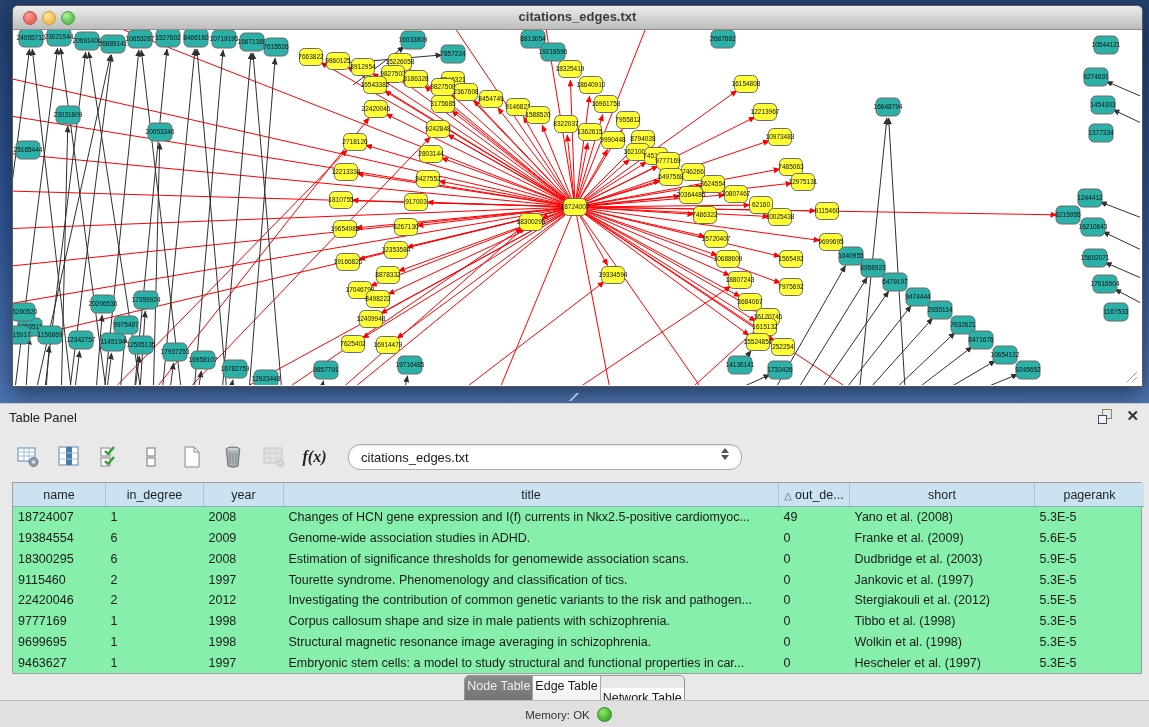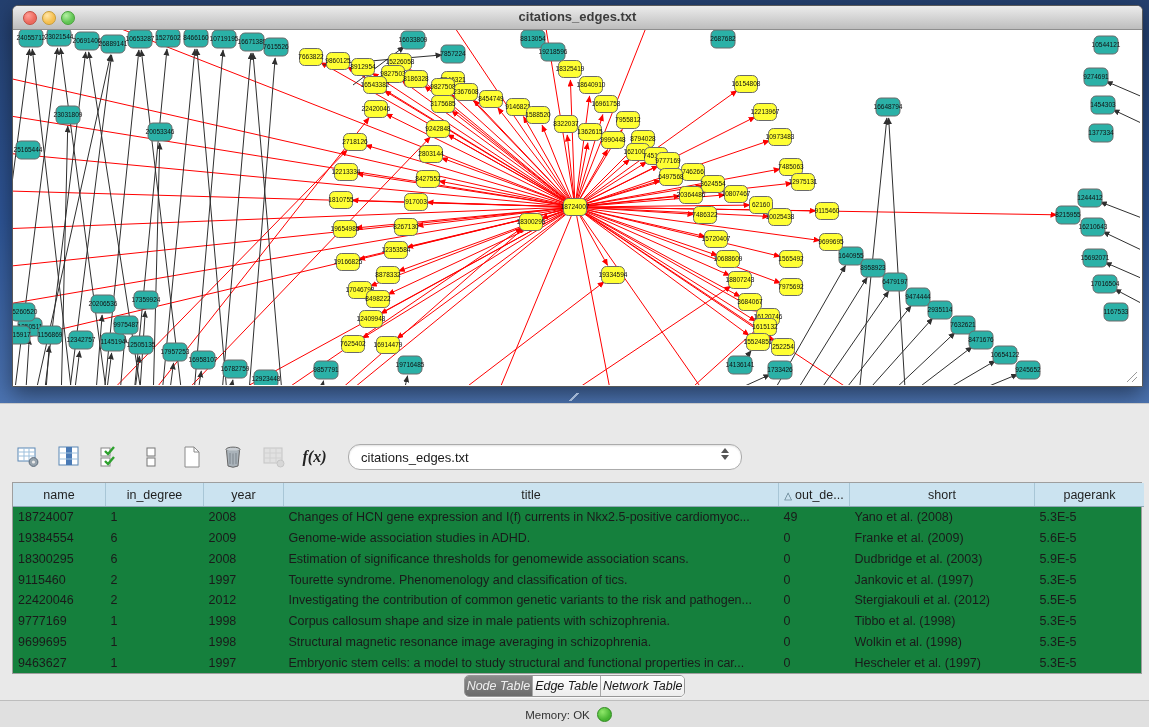--- a/index.html
+++ b/index.html
@@ -38,40 +38,40 @@
   .combo{margin-left:20px;width:392px;height:24px;background:#fff;border:1px solid #ABABAB;
     border-radius:12px;display:flex;align-items:center;position:relative;
     box-shadow:inset 0 1px 2px rgba(0,0,0,.12);}
   .combo>span:first-child{font-size:13px;color:#1a1a1a;padding-left:12px;}
   .combo-arrows{position:absolute;right:12px;top:3px;display:flex;flex-direction:column;gap:2px;}
   .combo-arrows i{display:block;width:0;height:0;border-left:4px solid transparent;border-right:4px solid transparent;}
   .arr-up{border-bottom:5px solid #555;}
   .arr-dn{border-top:5px solid #555;}
   
   .table-wrap{position:absolute;left:12px;top:78px;width:1128px;height:190px;
-    background:#15803d;border:1px solid #9E9E9E;display:flex;gap:42px;}
+    background:#86efac;border:1px solid #9E9E9E;display:flex;gap:42px;}
   table{border-collapse:collapse;table-layout:fixed;width:1111px;font-size:12.5px;}
   th{background:#CBE3F0;border-right:1px solid #A8C6D6;border-bottom:1px solid #8FA8B5;
     font-weight:normal;font-size:12.5px;color:#1f1f1f;height:21px;text-align:center;
     overflow:hidden;white-space:nowrap;}
   th:last-child{border-right:none;}
   td{height:16px;padding:0 0 0 5px;color:#1a1a1a;white-space:nowrap;overflow:hidden;}
   .sort-tri{font-size:10px;color:#4a6a7a;margin-right:3px;}
   .c0{width:90px;}.c1{width:95px;}.c2{width:77px;}.c3{width:492px;}
   .c4{width:68px;}.c5{width:182px;}.c6{width:107px;}
   .vscroll{width:15px;height:188px;background:#F4F4F4;border-left:1px solid #D4D4D4;position:relative;}
   .vthumb{position:absolute;left:2px;top:24px;width:11px;height:56px;border-radius:6px;
     background:linear-gradient(90deg,#c9c9c9,#a8a8a8);border:1px solid #9a9a9a;}
   
   .tabbar{position:absolute;left:0;top:271px;width:100%;display:flex;justify-content:center;}
   .segctl{display:inline-flex;border:1px solid #979797;border-radius:5px;overflow:hidden;
     box-shadow:0 1px 1px rgba(255,255,255,.8);}
   .seg{font-size:12.5px;padding:3px 2px;background:linear-gradient(180deg,#ffffff,#ededed);
-    color:#1a1a1a;border-right:1px solid #a8a8a8;cursor:default;font-style:italic;}
-  .seg:last-child{border-right:none;}
+    color:#1a1a1a;border-right:1px solid #a8a8a8;cursor:default;}
+  .seg:last-child{border-right:none;margin-top:12px;}
   .seg.sel{background:linear-gradient(180deg,#8b8b8b,#6b6b6b);color:#efefef;}
   
   .statusbar{position:absolute;left:0;top:700px;width:1149px;height:27px;background:#E0E0E0;
     border-top:1px solid #BDBDBD;display:flex;align-items:center;justify-content:center;}
   .statusbar span{font-size:11.5px;color:#333;}
   .memdot{width:13px;height:13px;border-radius:50%;margin:0 12px 0 7px;
     background:radial-gradient(circle at 35% 30%,#8fe86a,#46B430 65%);border:1px solid #2E8A1E;}
 </style>
 </head>
 <body>
@@ -757,20 +757,30 @@
       <svg class="resize-grip" viewBox="0 0 12 12">
         <path d="M11 1 L1 11 M11 6 L6 11" stroke="#9a9a9a" stroke-width="1" fill="none"></path>
       </svg>
     </div>
   </div>
 </div>
 
 <div class="splitter"></div>
 
 <div class="table-panel">
+  <div class="panel-header">
+    <span class="panel-title">Table Panel</span>
+    <span class="ph-icons">
+      <svg width="17" height="17" viewBox="0 0 17 17">
+        <rect x="5.5" y="1.5" width="9" height="9" fill="none" stroke="#8a8a52"></rect>
+        <rect x="1.5" y="7.5" width="8" height="8" fill="#f4f4f4" stroke="#33506e"></rect>
+      </svg>
+      <span class="close-x">✕</span>
+    </span>
+  </div>
 
   <div class="toolbar">
     <button class="tbtn">
       <svg width="24" height="24" viewBox="0 0 24 24">
         <rect x="2" y="3" width="17" height="13" fill="#fff" stroke="#5b87b5"></rect>
         <path d="M2 7 h17 M2 11 h17 M8 3 v13 M13 3 v13" stroke="#9dc0dd" fill="none"></path>
         <circle cx="17.5" cy="17" r="4.4" fill="#97a3ad" stroke="#5a6a7a"></circle>
         <circle cx="17.5" cy="17" r="1.6" fill="#e9e9e9"></circle>
       </svg>
     </button>

